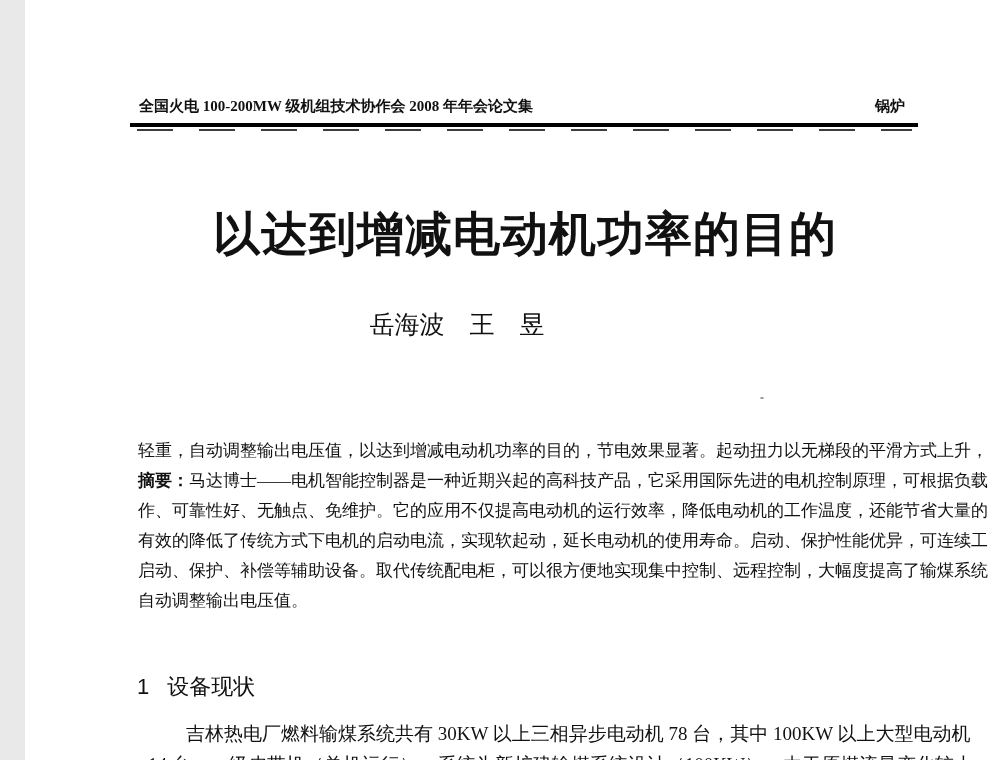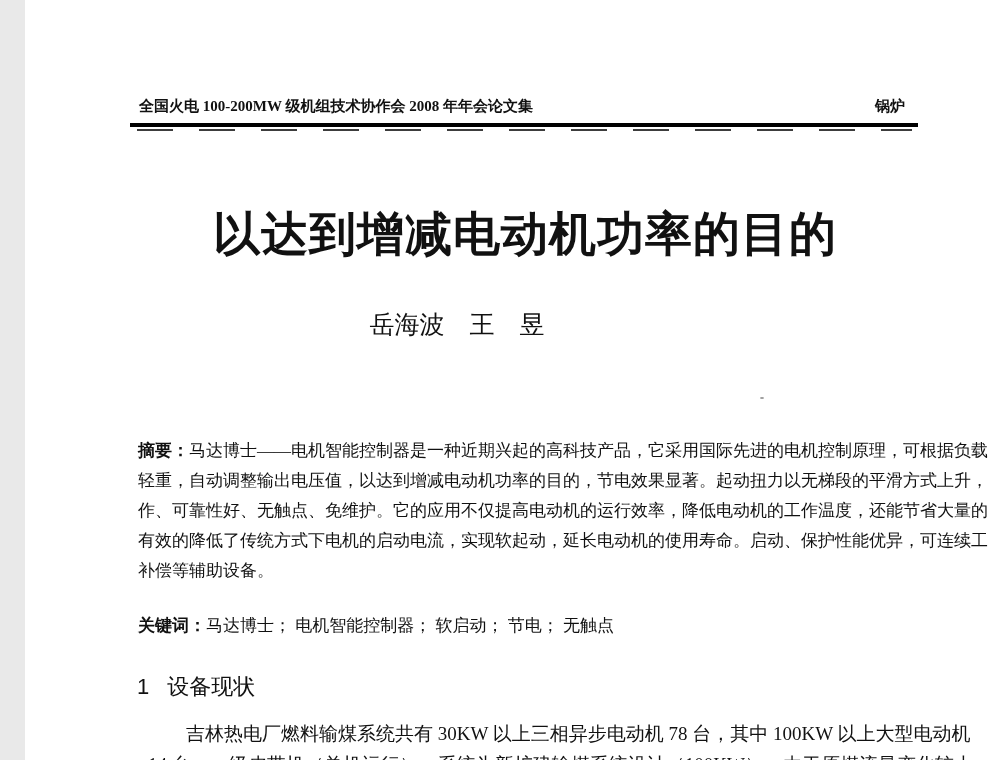--- a/index.html
+++ b/index.html
@@ -143,32 +143,30 @@
   <div class="header-rule-broken"></div>
 
   <div class="paper-title">以达到增减电动机功率的目的</div>
 
   <div class="authors-line">岳海波　王　昱</div>
 
 
   <div class="scan-speck"></div>
 
   <div class="abstract-block">
+    <div class="abstract-line">轻重，自动调整输出电压值，以达到增减电动机功率的目的，节电效果显著。起动扭力以无梯段的平滑方式上升，</div>
     <div class="abstract-line">
       <span class="inline-label">摘要：</span><span>马达博士——电机智能控制器是一种近期兴起的高科技产品，它采用国际先进的电机控制原理，可根据负载</span>
     </div>
-    <div class="abstract-line">轻重，自动调整输出电压值，以达到增减电动机功率的目的，节电效果显著。起动扭力以无梯段的平滑方式上升，</div>
     <div class="abstract-line">作、可靠性好、无触点、免维护。它的应用不仅提高电动机的运行效率，降低电动机的工作温度，还能节省大量的</div>
     <div class="abstract-line">有效的降低了传统方式下电机的启动电流，实现软起动，延长电动机的使用寿命。启动、保护性能优异，可连续工</div>
-    <div class="abstract-line">补偿等辅助设备。</div>
+    <div class="abstract-line">启动、保护、补偿等辅助设备。取代传统配电柜，可以很方便地实现集中控制、远程控制，大幅度提高了输煤系统</div>
+    <div class="abstract-line">自动调整输出电压值。</div>
   </div>
 
-  <div class="keywords-line">
-    <span class="inline-label">关键词：</span><span>马达博士； 电机智能控制器； 软启动； 节电； 无触点</span>
-  </div>
 
   <div class="section-heading">
     <span class="section-number">1</span><span>设备现状</span>
   </div>
 
   <div class="body-line body-line-1">吉林热电厂燃料输煤系统共有 30KW 以上三相异步电动机 78 台，其中 100KW 以上大型电动机</div>
   <div class="body-line body-line-2">14 台。一级皮带机（单机运行），系统为新扩建输煤系统设计（100KW），由于原煤流量变化较大</div>
 
 </div>
 

